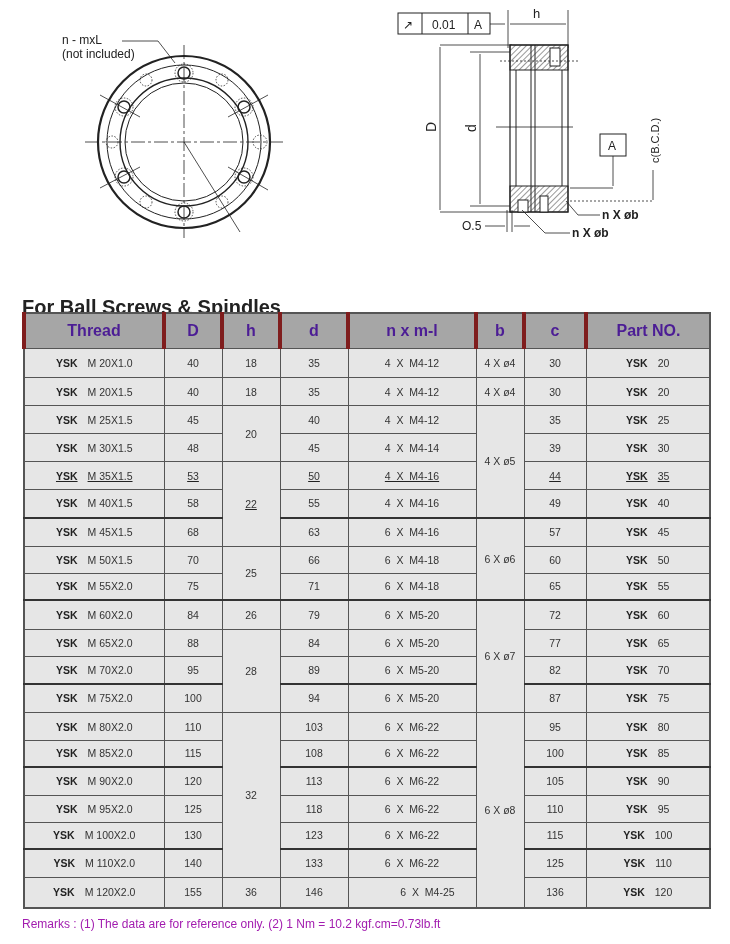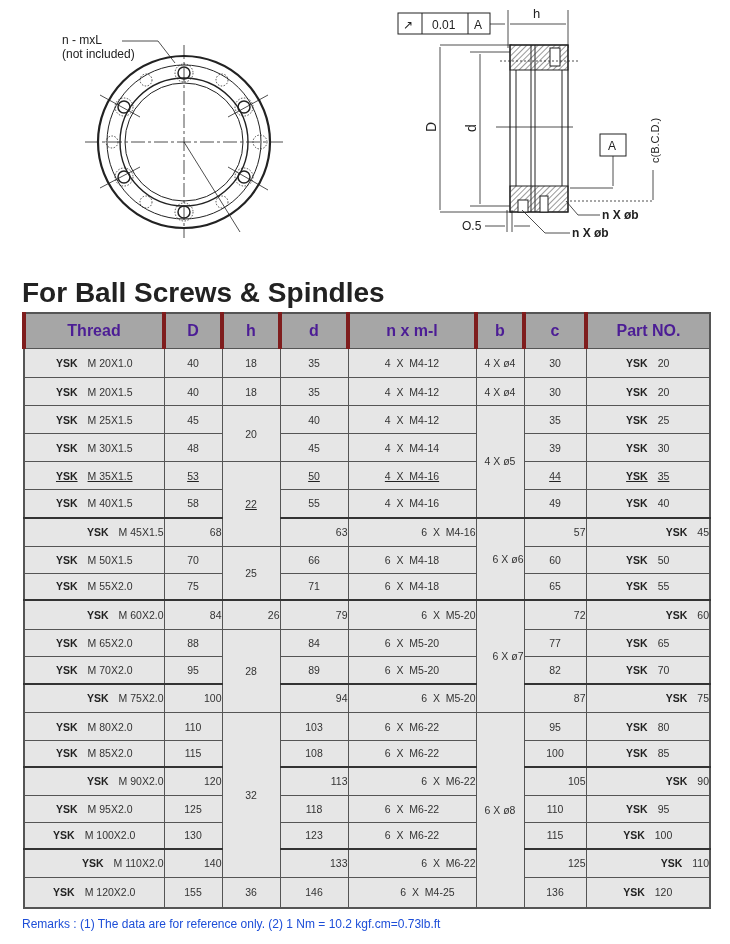--- a/index.html
+++ b/index.html
@@ -1,26 +1,26 @@
 <!DOCTYPE html>
 <html><head>
 <meta charset="utf-8">
 <style>
   html, body { margin:0; padding:0; background:#ffffff; }
   body { width:730px; height:944px; position:relative; overflow:hidden; font-family:"Liberation Sans", sans-serif; color:#222; }
   #diagrams { position:absolute; left:0; top:0; width:730px; height:265px; }
-  .title { position:absolute; left:22px; top:277px; font-size:28px; font-weight:bold; color:#222; margin:0; }
+  .title { position:absolute; left:22px; top:296px; font-size:20px; font-weight:bold; color:#222; margin:0; }
   .tbl-wrap { position:absolute; left:22px; top:312px; width:686px; }
   table.spec { border-collapse:collapse; width:686px; table-layout:fixed; border:2px solid #555; }
   table.spec th { background:#a6a6a6; color:#4c1d95; font-size:16px; font-weight:bold; height:32px; border-left:4px solid #7f1d1d; border-right:1px solid #555; }
   table.spec td { background:#e6e6e6; font-size:10.5px; color:#333; text-align:center; border:1px solid #555; padding:0; }
-  table.spec tr.thick td { border-top:2px solid #333;text-align:right; }
+  table.spec tr.thick td { border-top:2px solid #333; }
   .ysk { font-weight:bold; color:#222; }
   .gap { display:inline-block; width:10px; }
-  .remarks { position:absolute; left:22px; top:917px; font-size:12px; color:#1d4ed8; }
+  .remarks { position:absolute; left:22px; top:917px; font-size:12px; color:#a21caf; }
   svg text { font-family:"Liberation Sans", sans-serif; }
 </style>
 </head>
 <body>
 
 <svg id="diagrams" viewBox="0 0 730 265" xmlns="http://www.w3.org/2000/svg">
 
   <g stroke="#222" fill="none">
     <circle cx="184" cy="142" r="86" stroke-width="2.2"></circle>
     <circle cx="184" cy="142" r="77" stroke-width="1"></circle>

